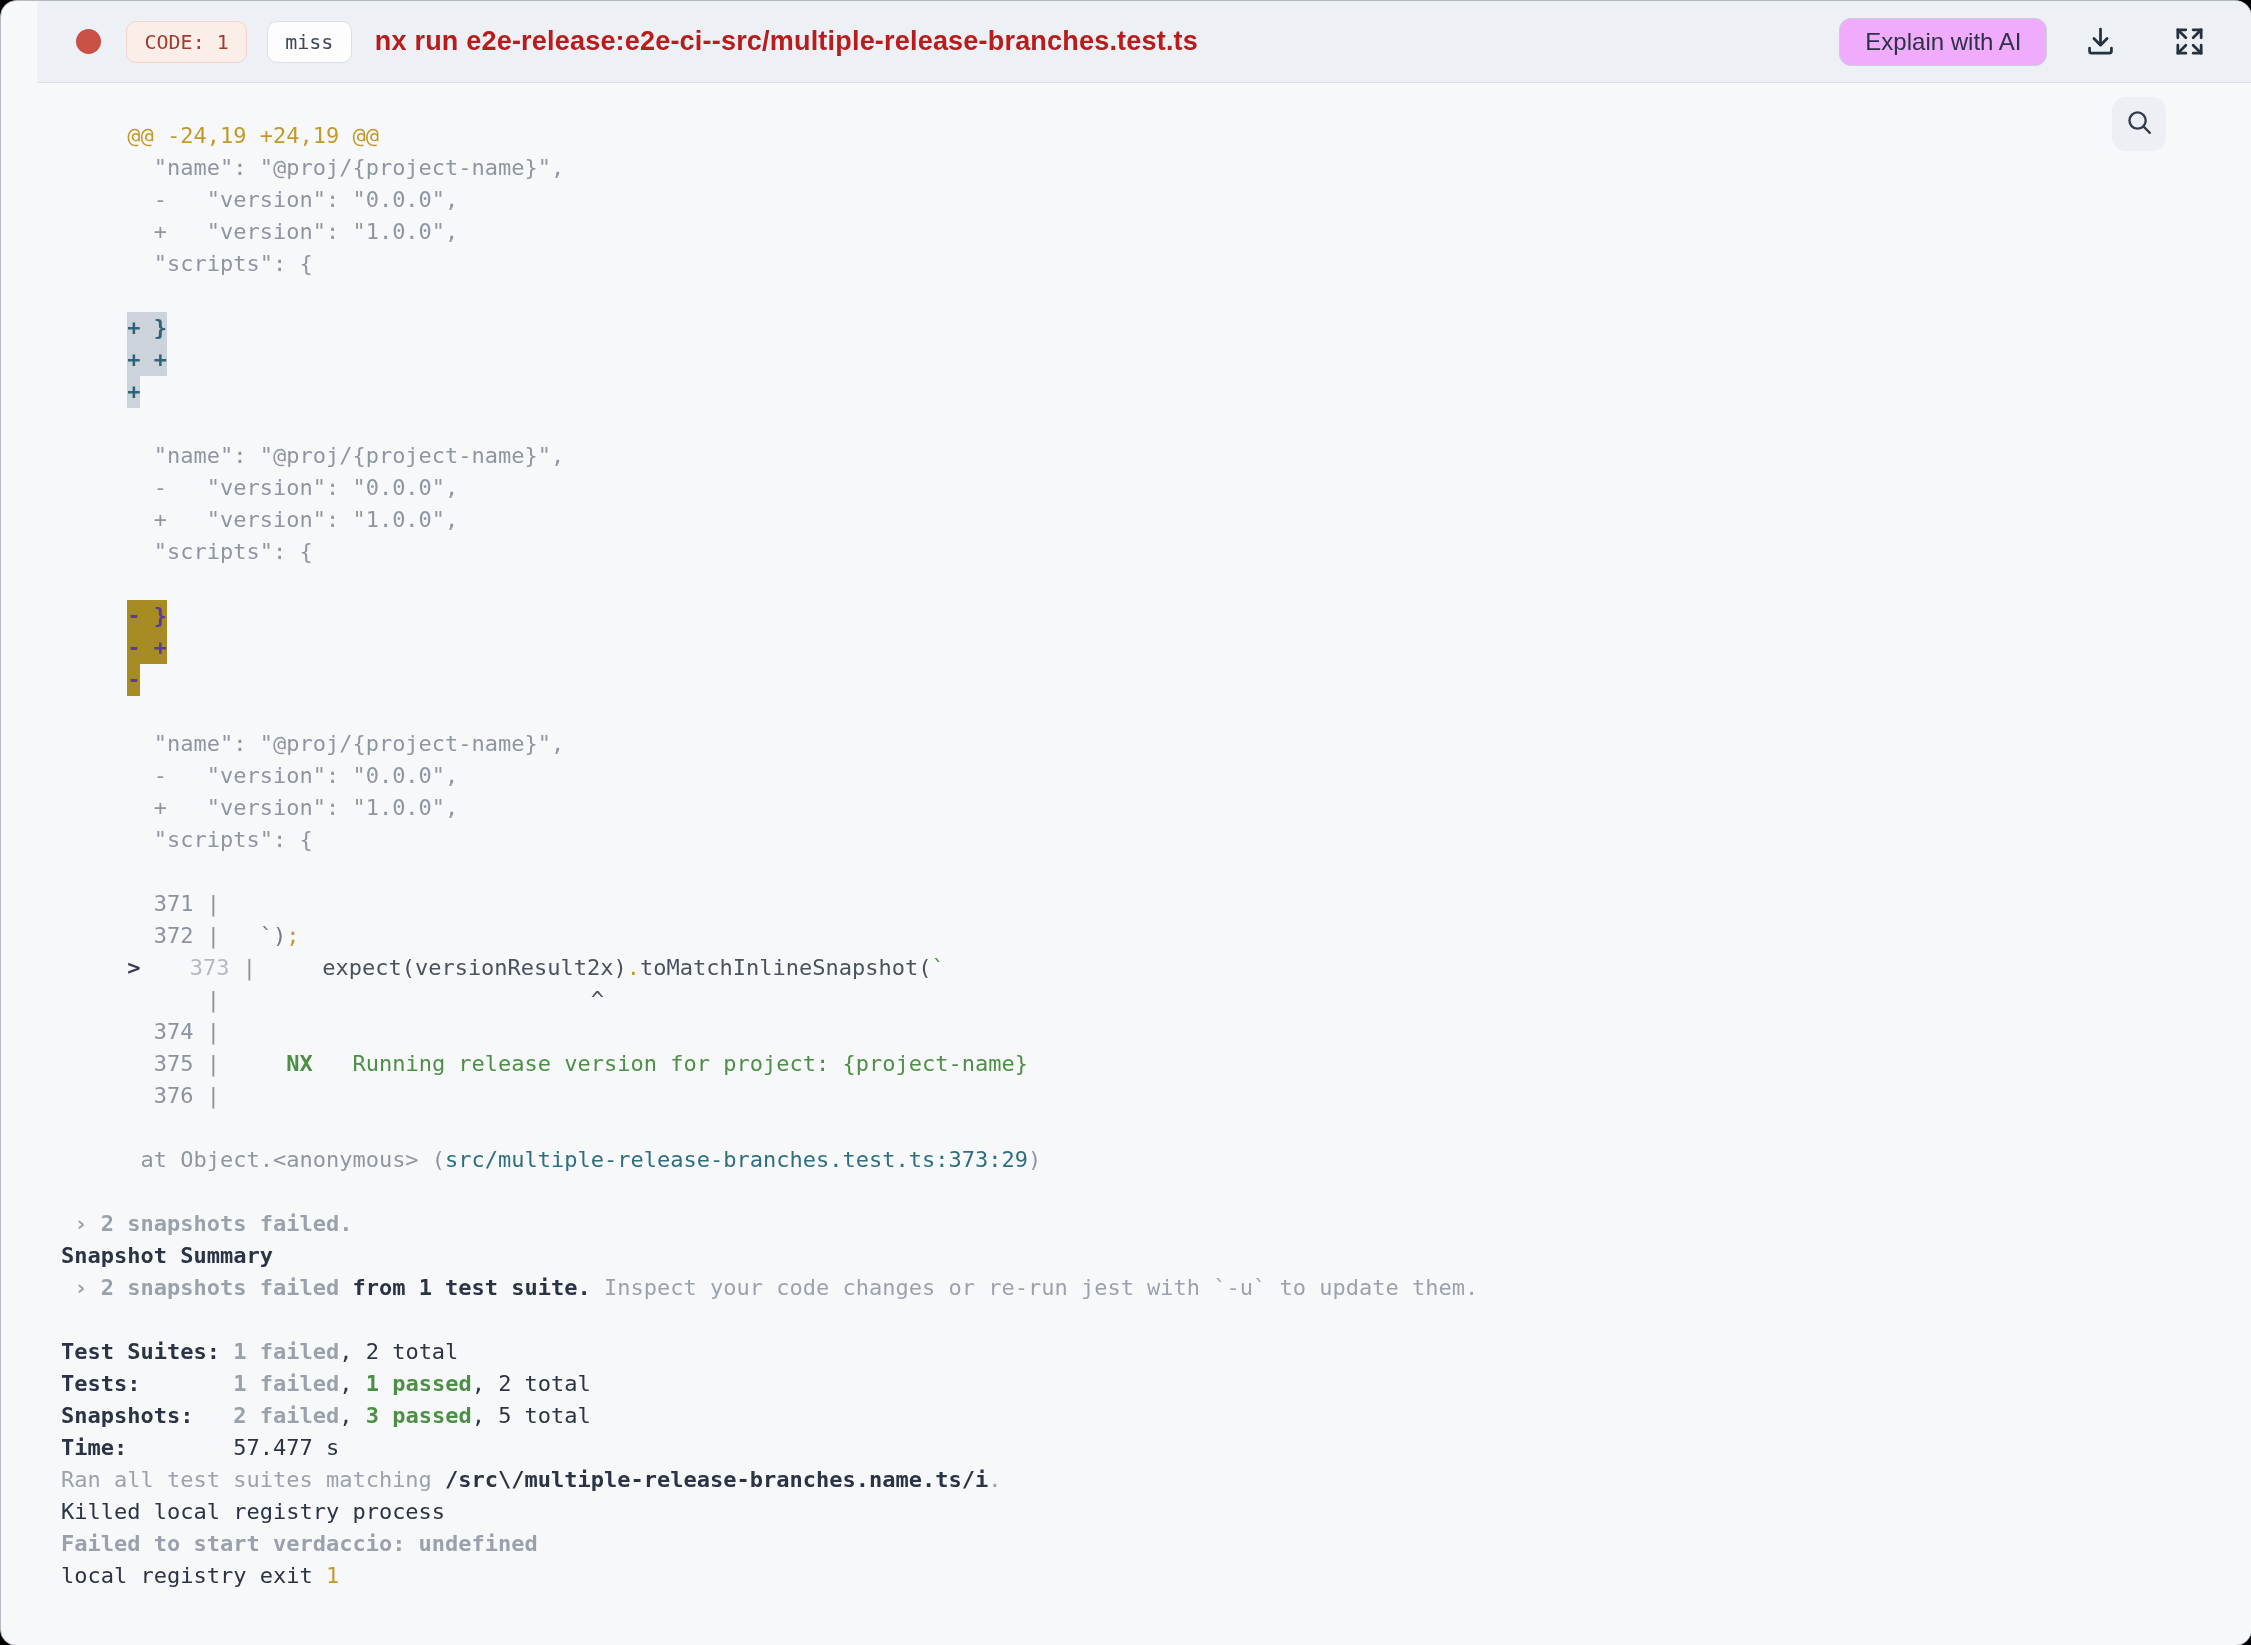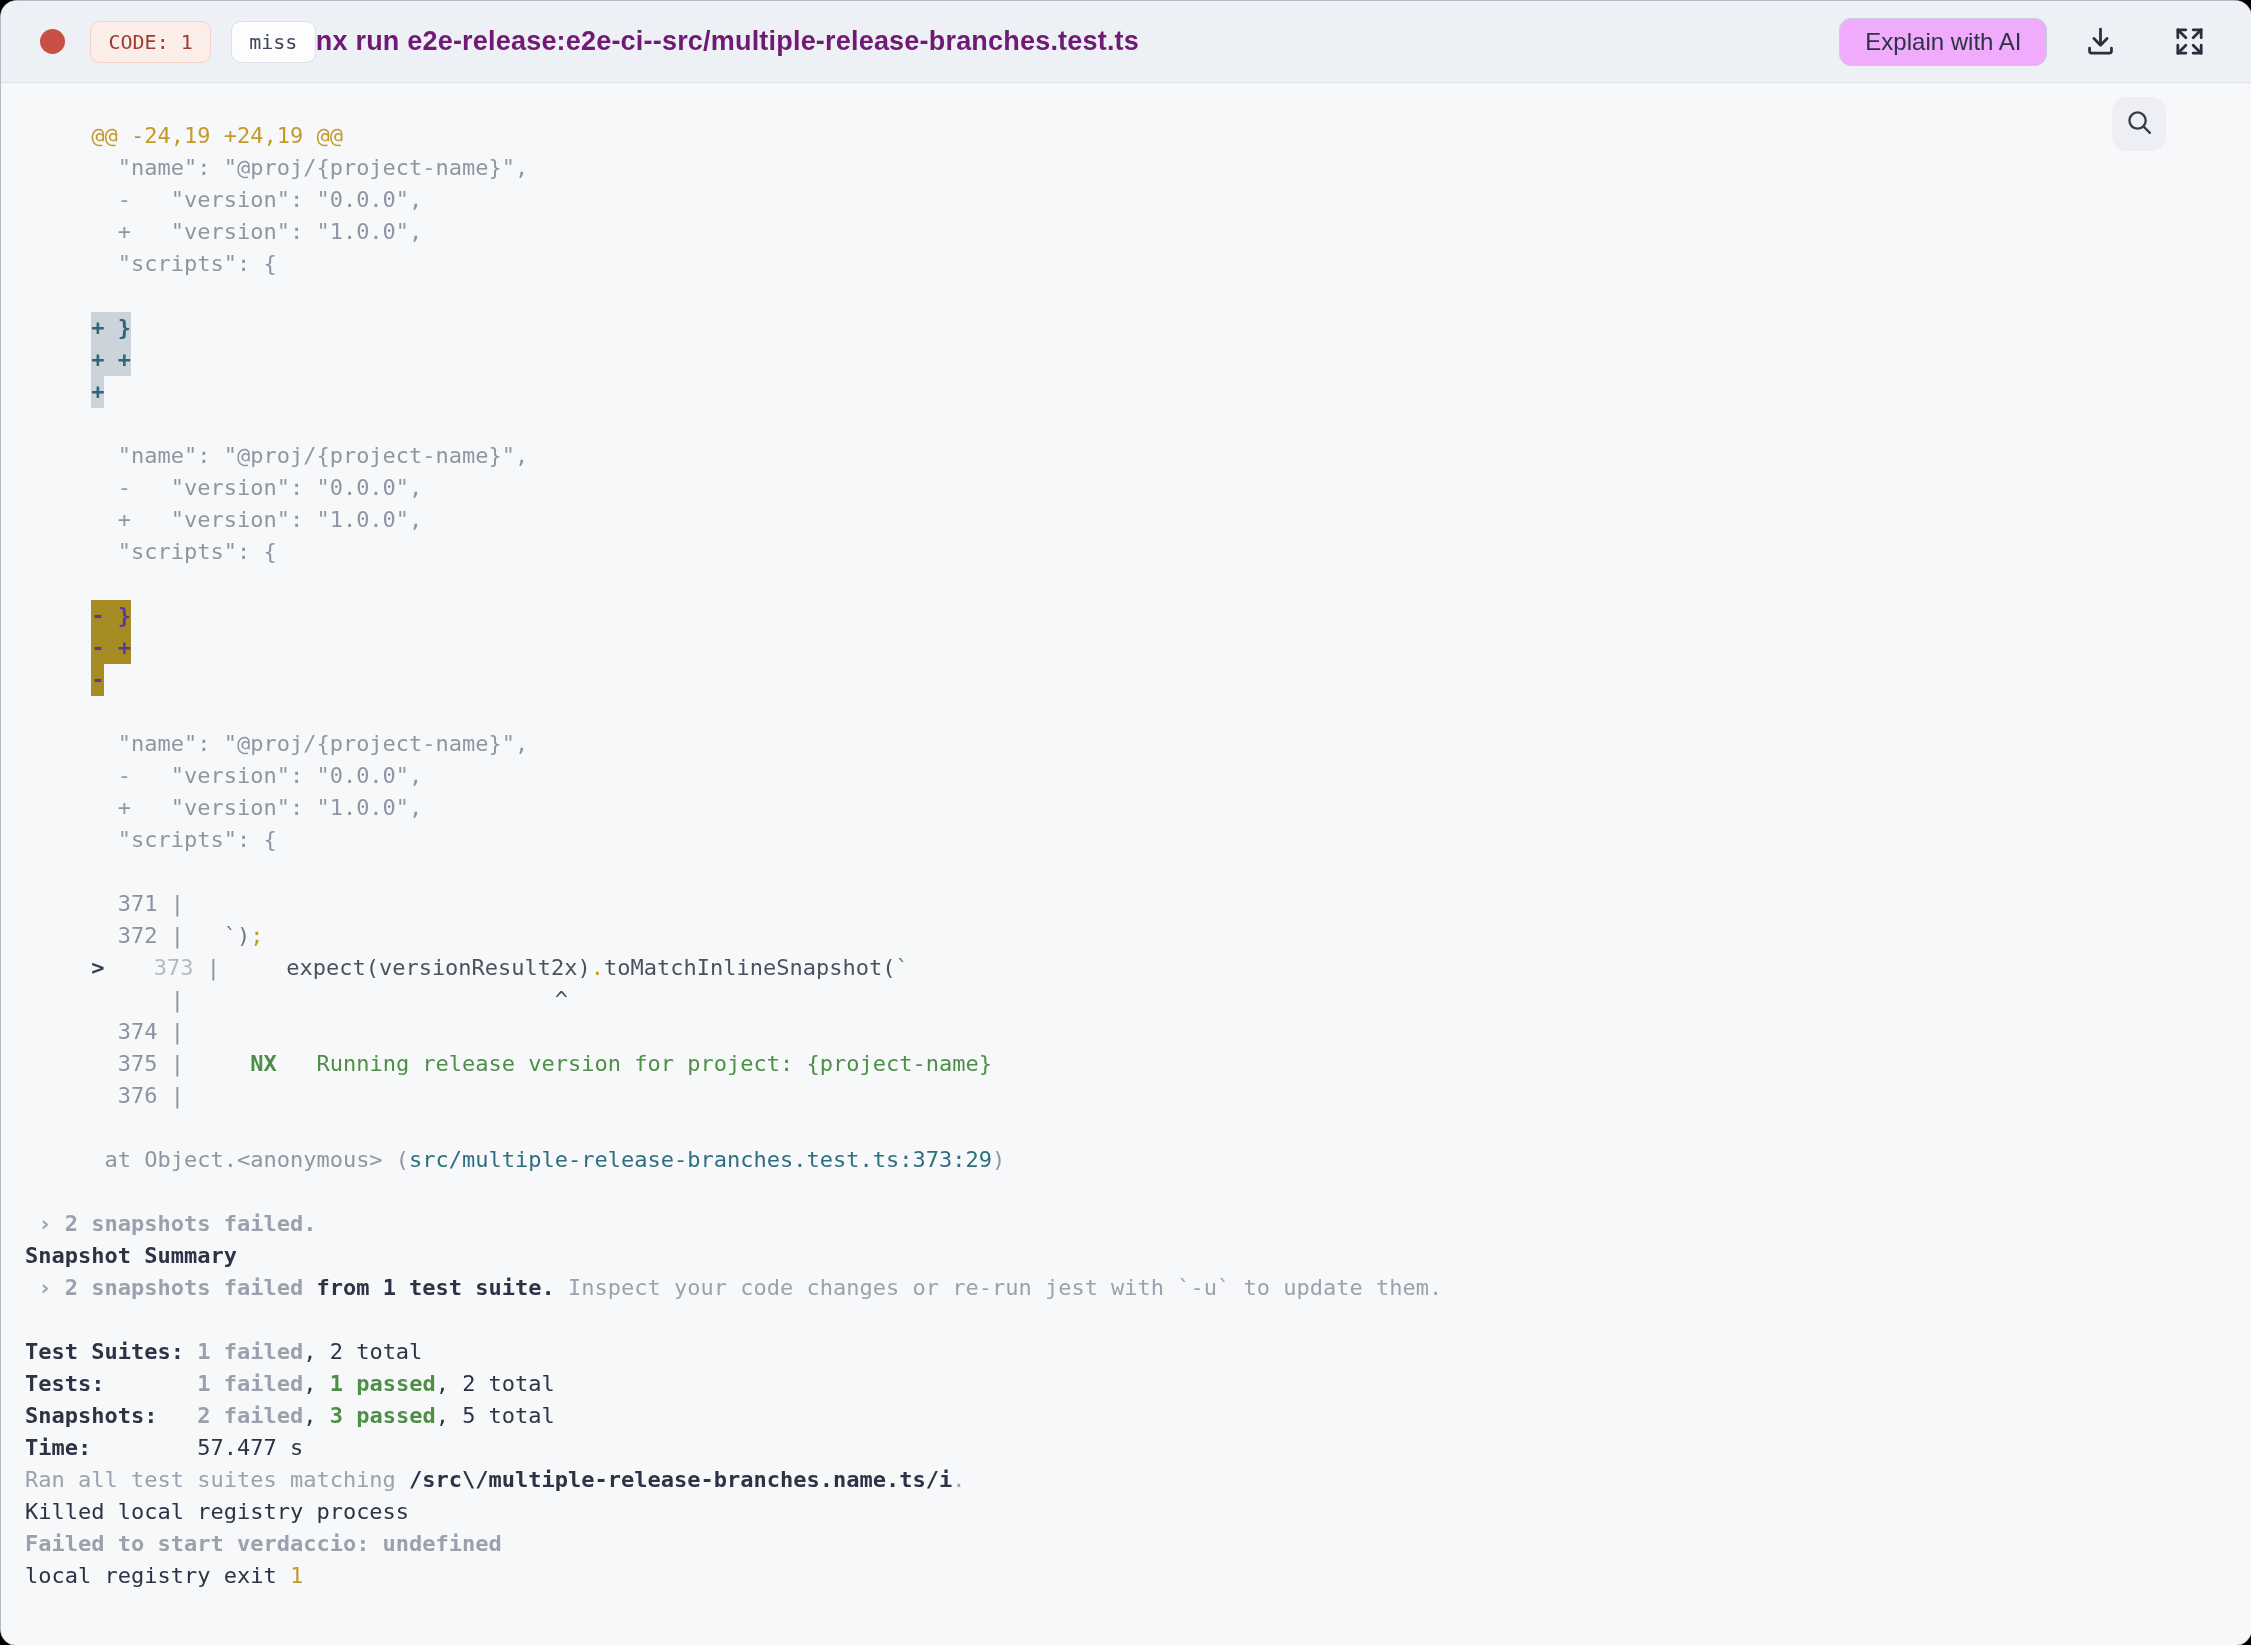--- a/index.html
+++ b/index.html
@@ -6,20 +6,21 @@
   html, body { width: 2252px; height: 1646px; background: #000; }
   body { font-family: "Liberation Sans", sans-serif; }
 
   .card {
     position: absolute; inset: 0;
     width: 2252px; height: 1646px;
     background: #f7f8fa;
     border: 1.8px solid #b6bac2;
     border-radius: 16.6px;
     overflow: hidden;
+    padding-left: 36px;
   }
 
   
   .header {
     height: 82px;
     background: #edf0f5;
     border-bottom: 1.8px solid #dde2ea;
     display: flex;
     align-items: center;
     padding: 0 37px 0 39px;
@@ -44,23 +45,24 @@
     border: 1.8px solid #f3d3c9;
     color: #a13b2e;
   }
   .badge-miss {
     margin-left: 19.4px;
     background: #fdfdfe;
     border: 1.8px solid #dcdfe6;
     color: #3e4859;
   }
   .run-title {
+    margin-left: 23px;
     font-size: 27px;
     font-weight: 600;
-    color: #701a75;
+    color: #b91c1c;
     letter-spacing: 0.2px;
     white-space: nowrap;
     overflow: hidden;
   }
   .header-spacer { flex: 1 1 auto; }
   .explain-btn {
     height: 48px;
     padding: 0 25px;
     background: #f0abfc;
     border: 1.8px solid #c7cedc;

